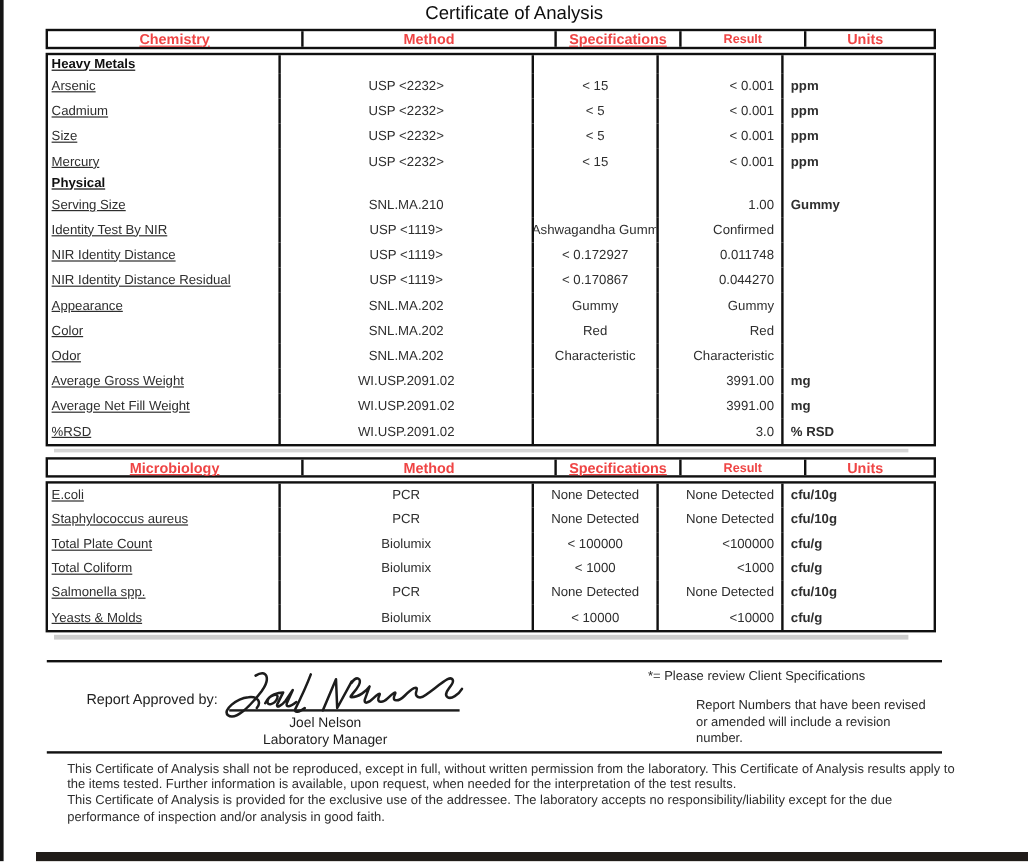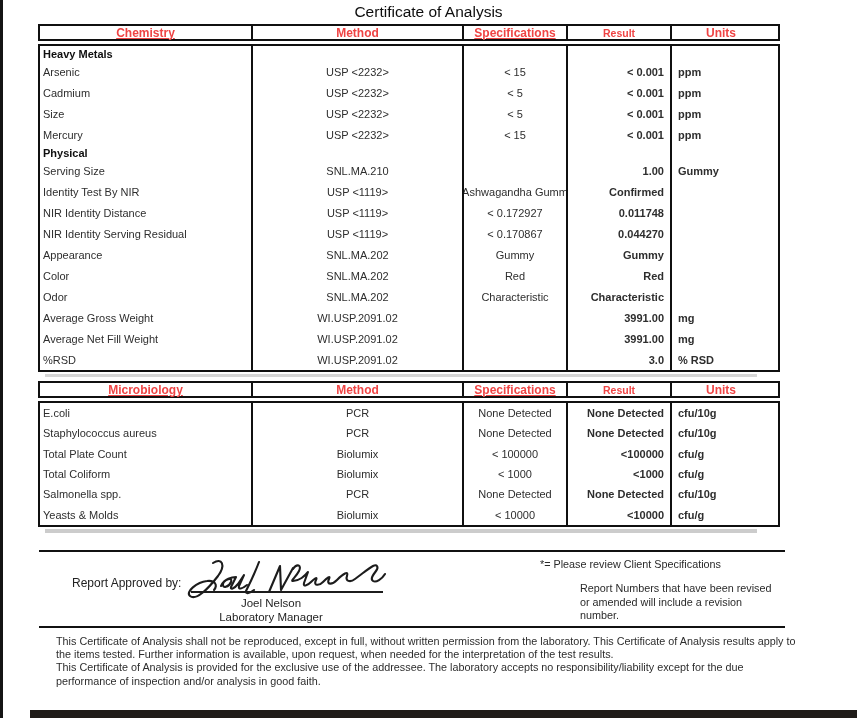--- a/index.html
+++ b/index.html
@@ -28,24 +28,24 @@
   .th.u { text-decoration:underline; }
   .th-result { font-size:10.5px; }
 
   .tbody { margin-top:3px; border:2px solid #101010; background:#fff; }
   .trow { display:flex; height:21px; }
   #micro-table .trow { height:20.3px; }
   .trow.section-row { height:15px; }
   .tc { height:100%; display:flex; align-items:center; font-size:11px; color:#2e2e2e;
     border-right:2px solid #101010; overflow:hidden; white-space:nowrap; }
   .tc4 { border-right:none;font-weight:bold; }
-  .tc0 { width:213px; padding-left:3px; justify-content:flex-start; }
+  .tc0 { width:194px; padding-left:3px; justify-content:flex-start;text-decoration:underline; }
   .tc1 { width:211px; justify-content:center; }
   .tc2 { width:104px; justify-content:center; }
-  .tc3 { width:104px; justify-content:flex-end; padding-right:6px;font-weight:bold; }
+  .tc3 { width:104px; justify-content:flex-end; padding-right:6px; }
   .tc4 { width:98px; padding-left:6px; justify-content:flex-start; }
   .section-row .tc0 { font-weight:700; color:#0f0f0f; }
 
   .rule { position:absolute; left:39px; width:746px; height:2px; background:#111; }
   .rule-top { top:550px; }
   .rule-bottom { top:626px; }
 
   .approved-label { position:absolute; left:72px; top:576px; font-size:12px; color:#222; }
   .sig-svg { position:absolute; left:183px; top:553px; }
   .sig-line { position:absolute; left:191px; top:591px; width:192px; height:2px; background:#1c1c1c; }
@@ -135,21 +135,21 @@
           <div class="tc tc4"></div>
         </div>
         <div class="trow">
           <div class="tc tc0">NIR Identity Distance</div>
           <div class="tc tc1">USP &lt;1119&gt;</div>
           <div class="tc tc2">&lt; 0.172927</div>
           <div class="tc tc3">0.011748</div>
           <div class="tc tc4"></div>
         </div>
         <div class="trow">
-          <div class="tc tc0">NIR Identity Serving Residual</div>
+          <div class="tc tc0">NIR Identity Distance Residual</div>
           <div class="tc tc1">USP &lt;1119&gt;</div>
           <div class="tc tc2">&lt; 0.170867</div>
           <div class="tc tc3">0.044270</div>
           <div class="tc tc4"></div>
         </div>
         <div class="trow">
           <div class="tc tc0">Appearance</div>
           <div class="tc tc1">SNL.MA.202</div>
           <div class="tc tc2">Gummy</div>
           <div class="tc tc3">Gummy</div>

